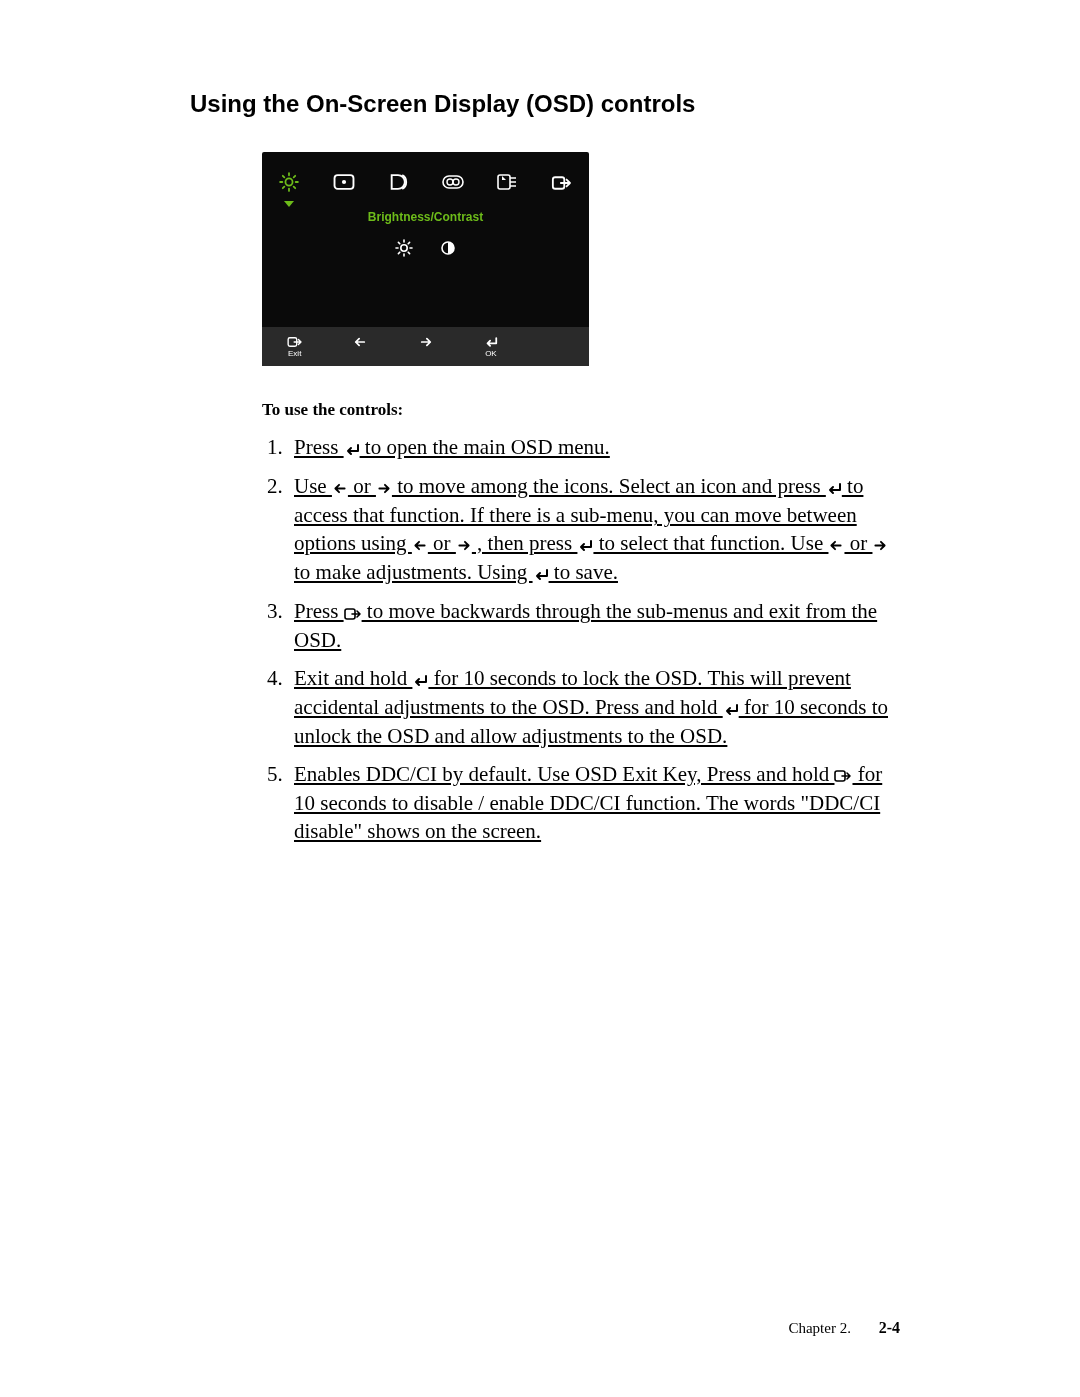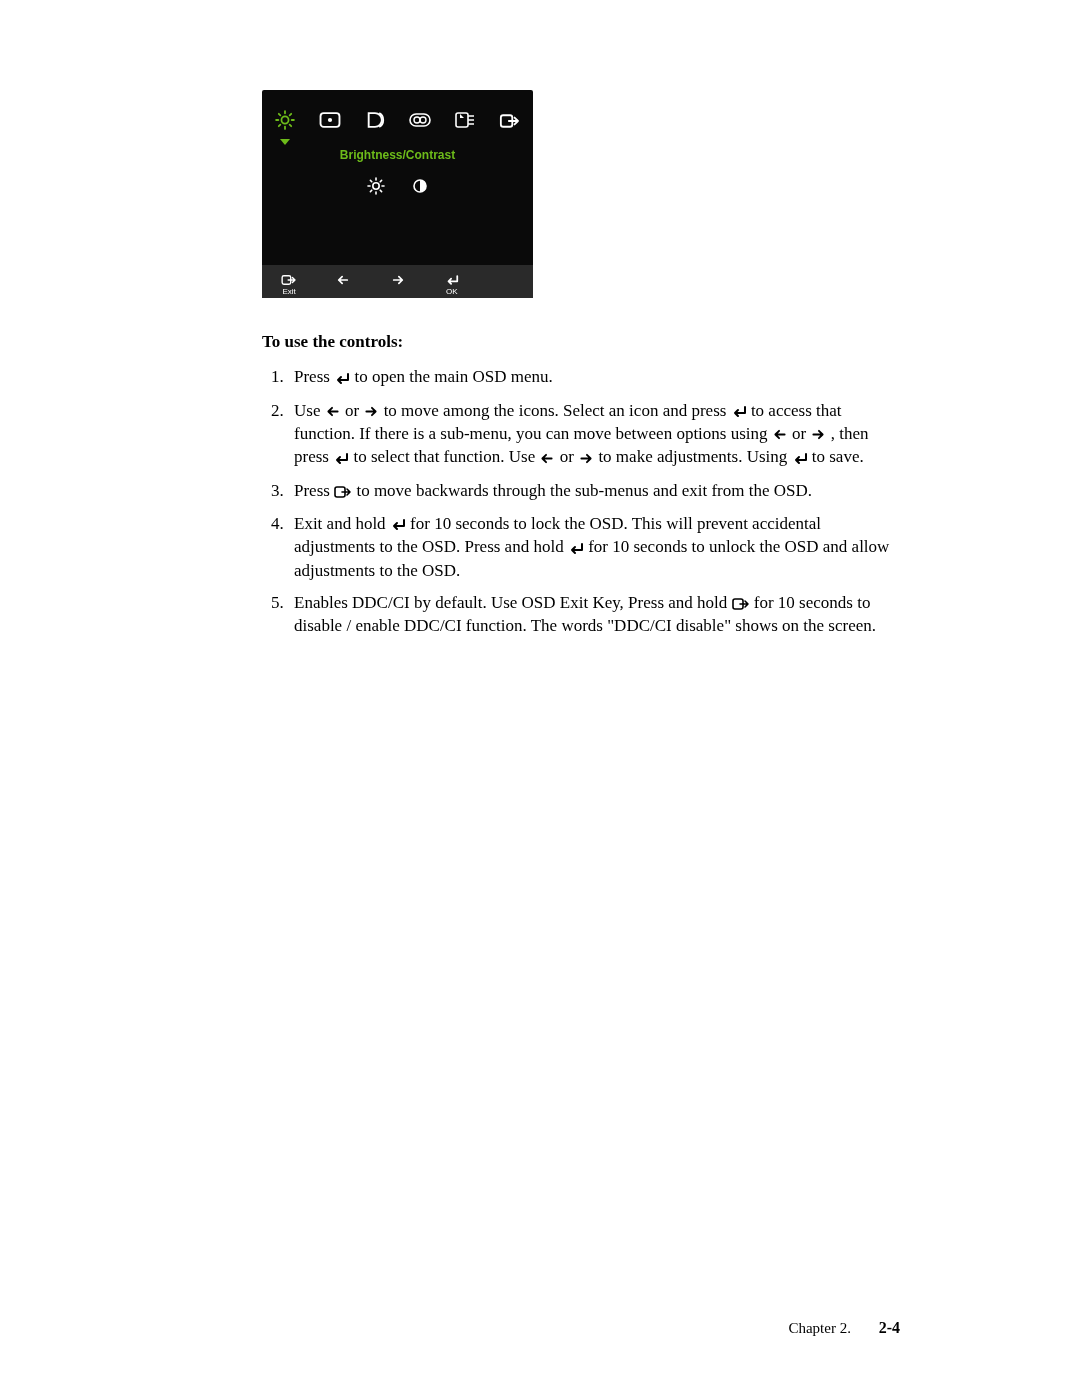--- a/index.html
+++ b/index.html
@@ -22,21 +22,21 @@
     margin: 0 0 34px 0;
   }
   .intro {
     font-size: 17px;
     margin: 0 0 28px 72px;
   }
   .osd-wrap {
     margin-left: 72px;
   }
   .osd {
-    width: 271px;
+    width: 327px;
     background: #0a0a0a;
     color: #fff;
     border-radius: 2px;
     position: relative;
   }
   .osd-top {
     height: 44px;
     display: flex;
     align-items: flex-start;
     padding-top: 8px;
@@ -71,21 +71,21 @@
   .osd-sub {
     display: flex;
     justify-content: center;
     gap: 26px;
     padding: 6px 0 70px;
   }
   .osd-sub .sub-icon { color: #fff; }
   .osd-bottom {
     background: #2a2a2a;
     display: flex;
-    padding: 4px 0 2px;
+    padding: 4px 0 8px;
   }
   .osd-bottom-col {
     flex: 1;
     text-align: center;
     color: #fff;
   }
   .osd-bottom .lbl {
     font-family: Arial, Helvetica, sans-serif;
     font-size: 8px;
     line-height: 1;
@@ -95,22 +95,23 @@
   svg { display: inline-block; vertical-align: middle; }
 
   .subhead {
     font-size: 17px;
     margin: 34px 0 14px 72px;
     font-weight: bold;
   }
   ol.steps {
     margin: 0 0 0 72px;
     padding-left: 26px;
-    font-size: 17px;
+    font-size: 21px;
     line-height: 1.32;
+    text-decoration: underline;
   }
   ol.steps > li {
     padding-left: 6px;
     margin-bottom: 10px;
   }
   .glyph {
     display: inline-block;
     vertical-align: middle;
     position: relative;
     top: -1px;
@@ -185,20 +186,21 @@
       </g>
     <g id="ic-options">
         <rect x="2" y="3" width="12" height="14" rx="2" fill="none" stroke="currentColor" stroke-width="1.6"></rect>
         <path d="M14 6 L20 6 M14 10 L20 10 M14 14 L20 14" stroke="currentColor" stroke-width="1.6"></path>
         <path d="M6 4 L10 8 L6 8 Z" fill="currentColor"></path>
       </g>
   </defs>
 </svg>
 
 <div class="page">
+  <h1 class="section-title">Using the On-Screen Display (OSD) controls</h1>
 
 
   <div class="osd-wrap">
     <div class="osd">
       <div class="osd-top">
         <div class="osd-col active">
           <span class="icon-box"><svg width="20" height="20" viewBox="0 0 18 18" style="color:#6dbb1a">
                 <use href="#ic-sun"></use>
               </svg></span>
           <span class="tri-down"></span>

